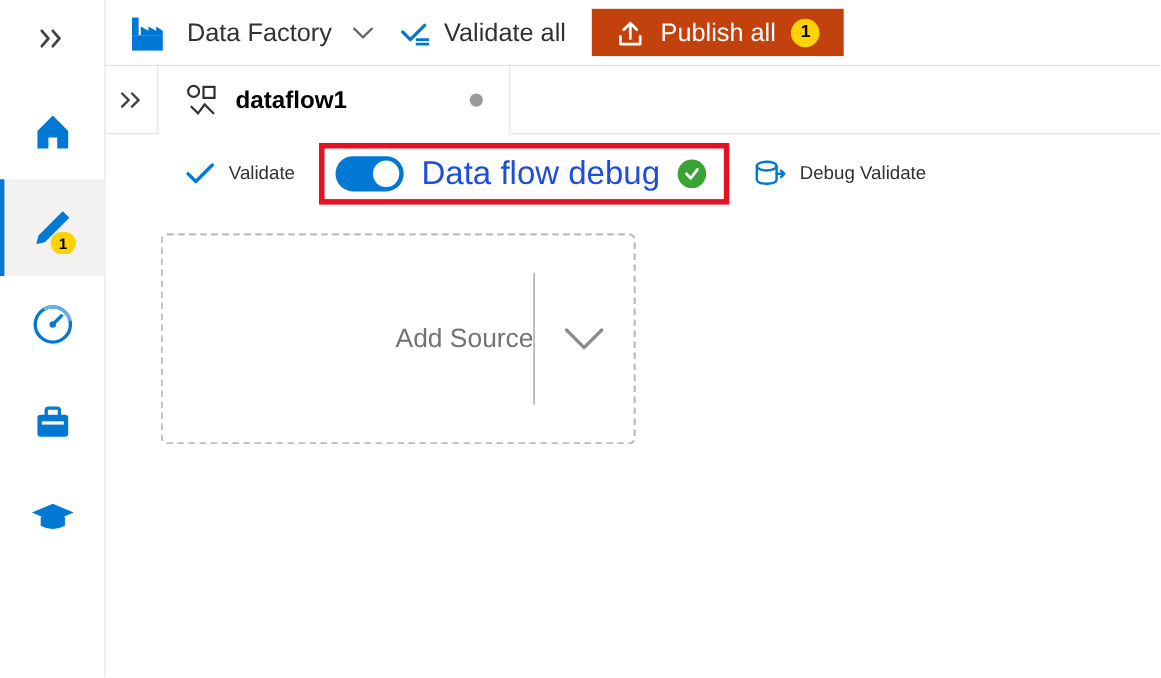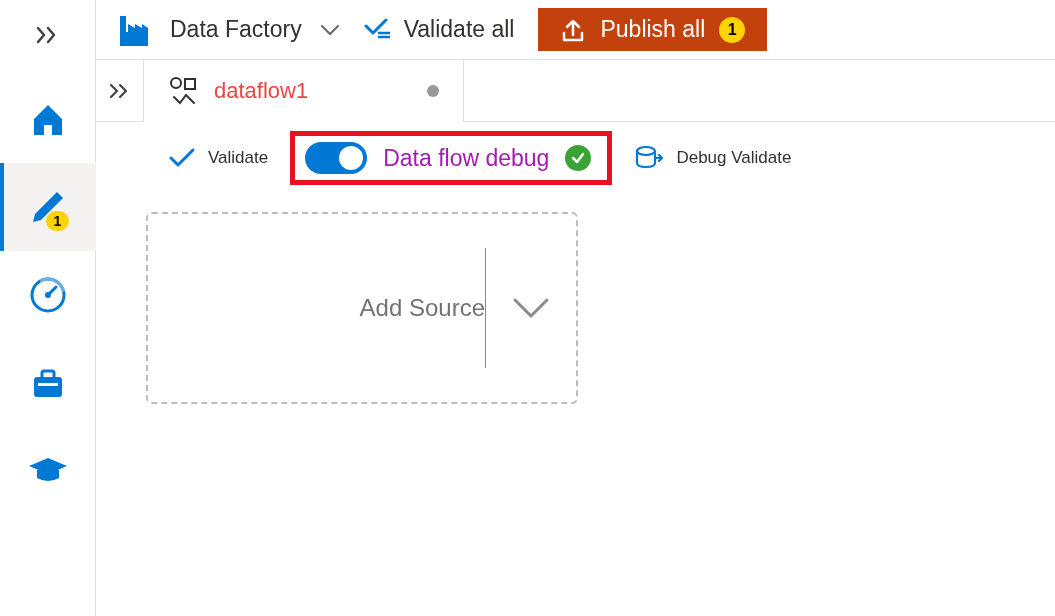--- a/index.html
+++ b/index.html
@@ -14,39 +14,39 @@
     .rail-badge { position: absolute; top: 48px; left: 46px; background: #ffd200; color: #000; border-radius: 12px; padding: 2px 8px; font-size: 14px; font-weight: 600; }
 
     
     .main { flex: 1; display: flex; flex-direction: column; }
 
     
     .top-header { height: 60px; border-bottom: 1px solid #e0e0e0; display: flex; align-items: center; padding-left: 20px; gap: 24px; }
     .header-left { display: flex; align-items: center; gap: 18px; }
     .header-title { font-size: 23px; color: #323130; }
     .chevron-down { display: flex; align-items: center; }
-    .validate-all-btn { display: flex; align-items: flex-start; gap: 10px; font-size: 23px; color: #323130; cursor: pointer; }
+    .validate-all-btn { display: flex; align-items: flex-end; gap: 10px; font-size: 23px; color: #323130; cursor: pointer; }
     .publish-btn { background: #c2410c; color: #fff; display: flex; align-items: center; gap: 14px; padding: 8px 22px; font-size: 23px; cursor: pointer; }
     .publish-badge { background: #ffd200; color: #000; border-radius: 50%; width: 26px; height: 26px; display: flex; align-items: center; justify-content: center; font-size: 16px; font-weight: 600; }
 
     
     .tab-row { height: 62px; display: flex; align-items: stretch; }
     .tab-expand { width: 48px; display: flex; align-items: center; justify-content: center; border-right: 1px solid #e0e0e0; border-bottom: 1px solid #e0e0e0; cursor: pointer; }
     .tab { display: flex; align-items: center; gap: 14px; padding: 0 24px; border-right: 1px solid #e0e0e0; border-bottom: none; min-width: 320px; }
     .tab-rest { flex: 1; border-bottom: 1px solid #e0e0e0; }
-    .tab-title { font-size: 22px; font-weight: 400; color: #ef4444; }
+    .tab-title { font-size: 22px; font-weight: 700; color: #000000; }
     .tab-dot { width: 12px; height: 12px; border-radius: 50%; background: #999; margin-left: auto; }
 
     
     .toolbar-row { height: 72px; display: flex; align-items: center; padding-left: 72px; gap: 22px; }
     .tb-btn { display: flex; align-items: center; gap: 12px; font-size: 17px; color: #323130; cursor: pointer; }
     .highlight-box { border: 5px solid #e81123; padding: 6px 16px 6px 10px; display: flex; align-items: center; gap: 16px; }
     .toggle { width: 62px; height: 32px; border-radius: 16px; background: #0078d4; position: relative; cursor: pointer; }
     .toggle-knob { position: absolute; right: 4px; top: 4px; width: 24px; height: 24px; border-radius: 50%; background: #fff; }
-    .debug-label { font-size: 23px; color: #a21caf; }
+    .debug-label { font-size: 30px; color: #1d4ed8; }
     .green-check { width: 26px; height: 26px; border-radius: 50%; background: #3aa335; display: flex; align-items: center; justify-content: center; }
 
     
     .canvas { flex: 1; padding: 18px 0 0 50px; }
     .add-source-box { width: 432px; height: 192px; border: 2px dashed #bdbdbd; border-radius: 6px; display: flex; align-items: center; justify-content: center; gap: 0; position: relative; cursor: pointer; }
     .add-source-text { font-size: 24px; color: #737373; flex: 1; text-align: right; }
     .add-source-divider { width: 1px; height: 120px; background: #8a8a8a; }
     .add-source-chevron { width: 90px; display: flex; align-items: center; justify-content: center; }
   </style>
 </head>

